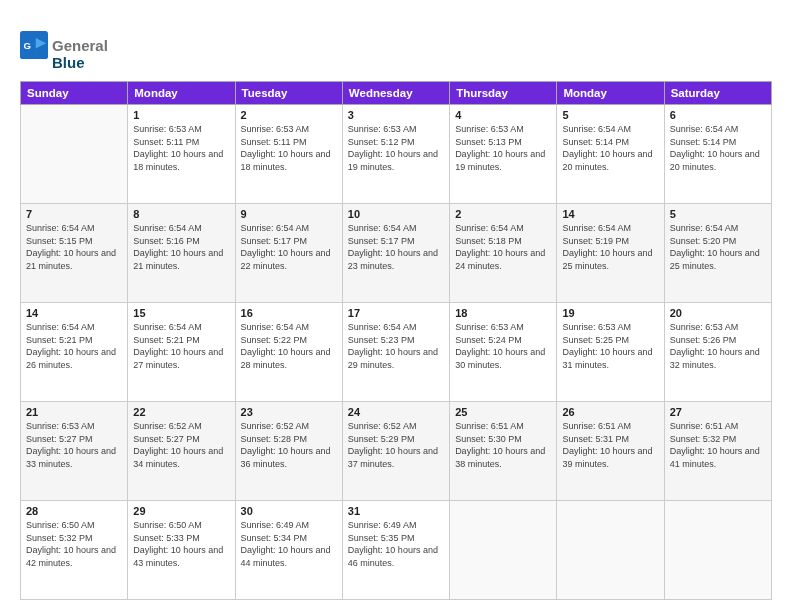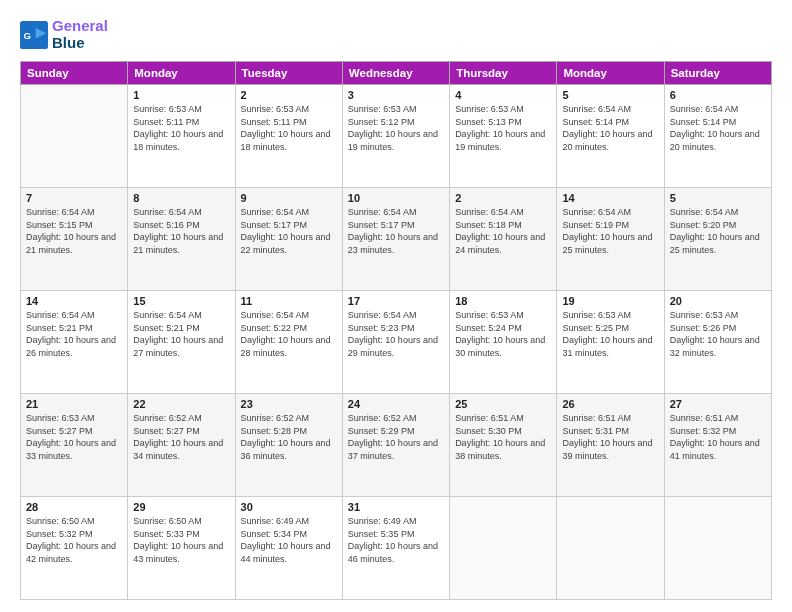--- a/index.html
+++ b/index.html
@@ -45,21 +45,21 @@
       font-size: 14px;
       color: #555;
       margin-top: 2px;
     }
     .calendar-table {
       width: 100%;
       border-collapse: collapse;
       flex: 1;
     }
     .calendar-table thead tr th {
-      background-color: #a21caf;
+      background-color: #6d28d9;
       color: white;
       font-size: 11.5px;
       font-weight: bold;
       padding: 5px 6px;
       text-align: left;
       border: 1px solid #aaa;
     }
     .calendar-table tbody tr td {
       vertical-align: top;
       border: 1px solid #ccc;
@@ -93,21 +93,21 @@
 
 <div class="page">
   <div class="header">
     <div class="logo">
       <svg class="logo-icon" viewBox="0 0 32 32" xmlns="http://www.w3.org/2000/svg">
         <rect x="0" y="0" width="32" height="32" rx="3" fill="#1a6fc4"></rect>
         <text x="4" y="20" font-size="11" font-weight="bold" fill="white" font-family="Arial">G</text>
         <polygon points="18,8 30,14 18,20" fill="#4aa8e8"></polygon>
       </svg>
       <div>
-        <div style="font-size:15px;font-weight:bold;color:#8b5cf6;line-height:1.1;">General</div>
+        <div style="font-size:15px;font-weight:bold;color:#737373;line-height:1.1;margin-top:20px;">General</div>
         <div style="font-size:15px;font-weight:bold;color:#0c4a6e;line-height:1.1;">Blue</div>
       </div>
     </div>
     <div class="title-block">
       <div class="month-year"></div>
       <div class="location"></div>
     </div>
   </div>
 
   <table class="calendar-table">
@@ -183,21 +183,21 @@
         <tr>
           <td>
             <span class="day-number">14</span>
             <div class="day-info">Sunrise: 6:54 AM<br>Sunset: 5:21 PM<br>Daylight: 10 hours and 26 minutes.</div>
           </td>
           <td>
             <span class="day-number">15</span>
             <div class="day-info">Sunrise: 6:54 AM<br>Sunset: 5:21 PM<br>Daylight: 10 hours and 27 minutes.</div>
           </td>
           <td>
-            <span class="day-number">11</span>
+            <span class="day-number">16</span>
             <div class="day-info">Sunrise: 6:54 AM<br>Sunset: 5:22 PM<br>Daylight: 10 hours and 28 minutes.</div>
           </td>
           <td>
             <span class="day-number">17</span>
             <div class="day-info">Sunrise: 6:54 AM<br>Sunset: 5:23 PM<br>Daylight: 10 hours and 29 minutes.</div>
           </td>
           <td>
             <span class="day-number">18</span>
             <div class="day-info">Sunrise: 6:53 AM<br>Sunset: 5:24 PM<br>Daylight: 10 hours and 30 minutes.</div>
           </td>

